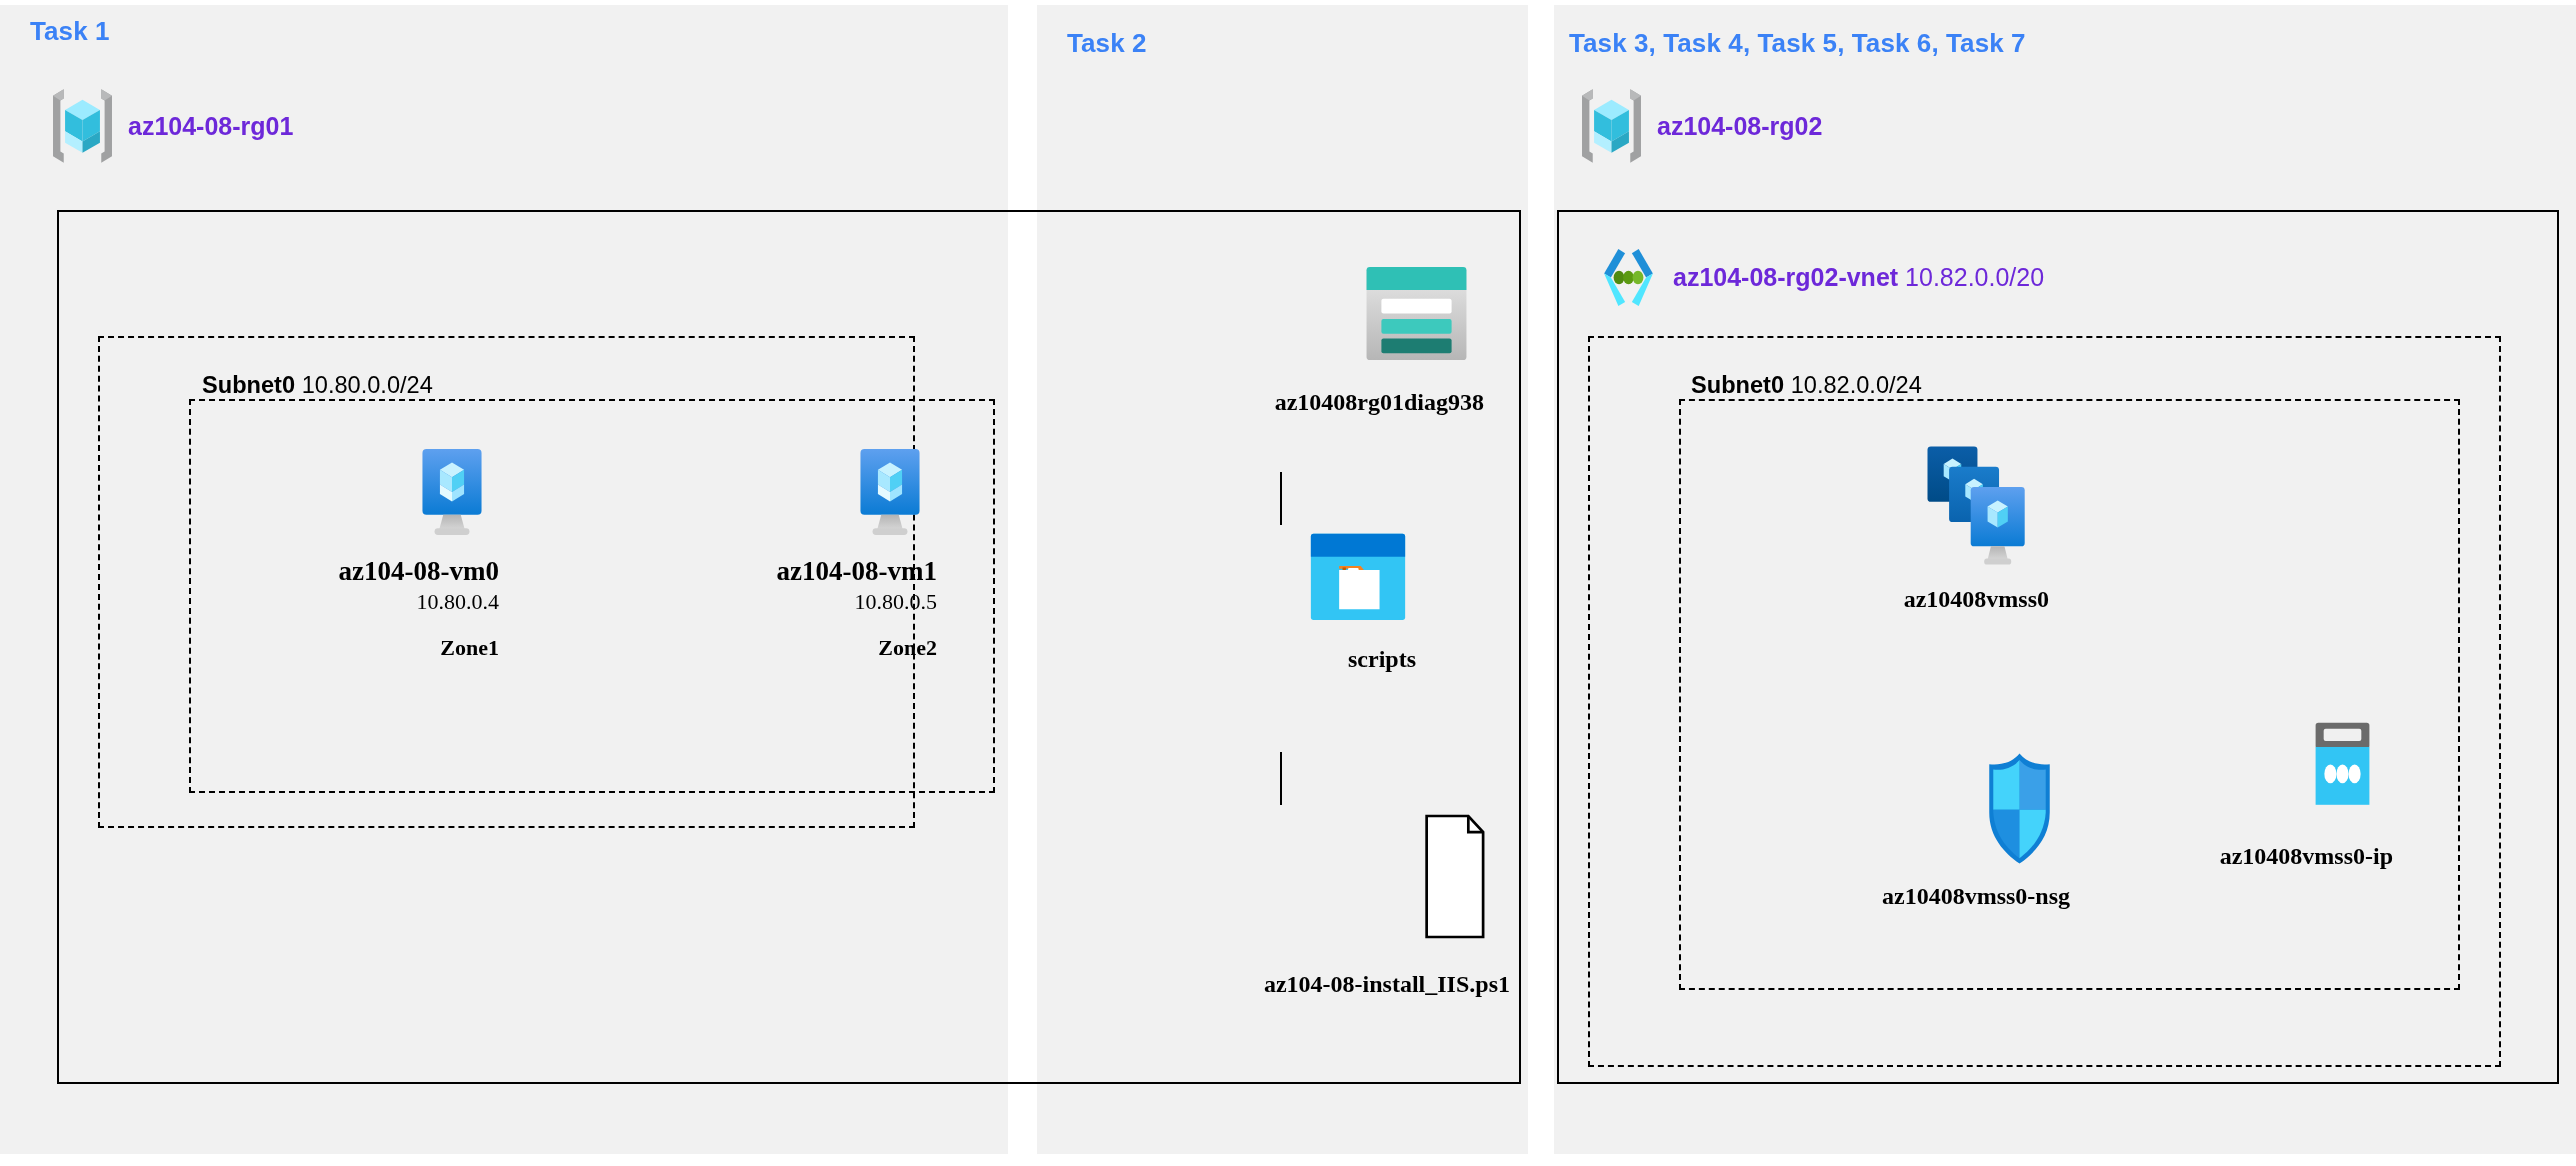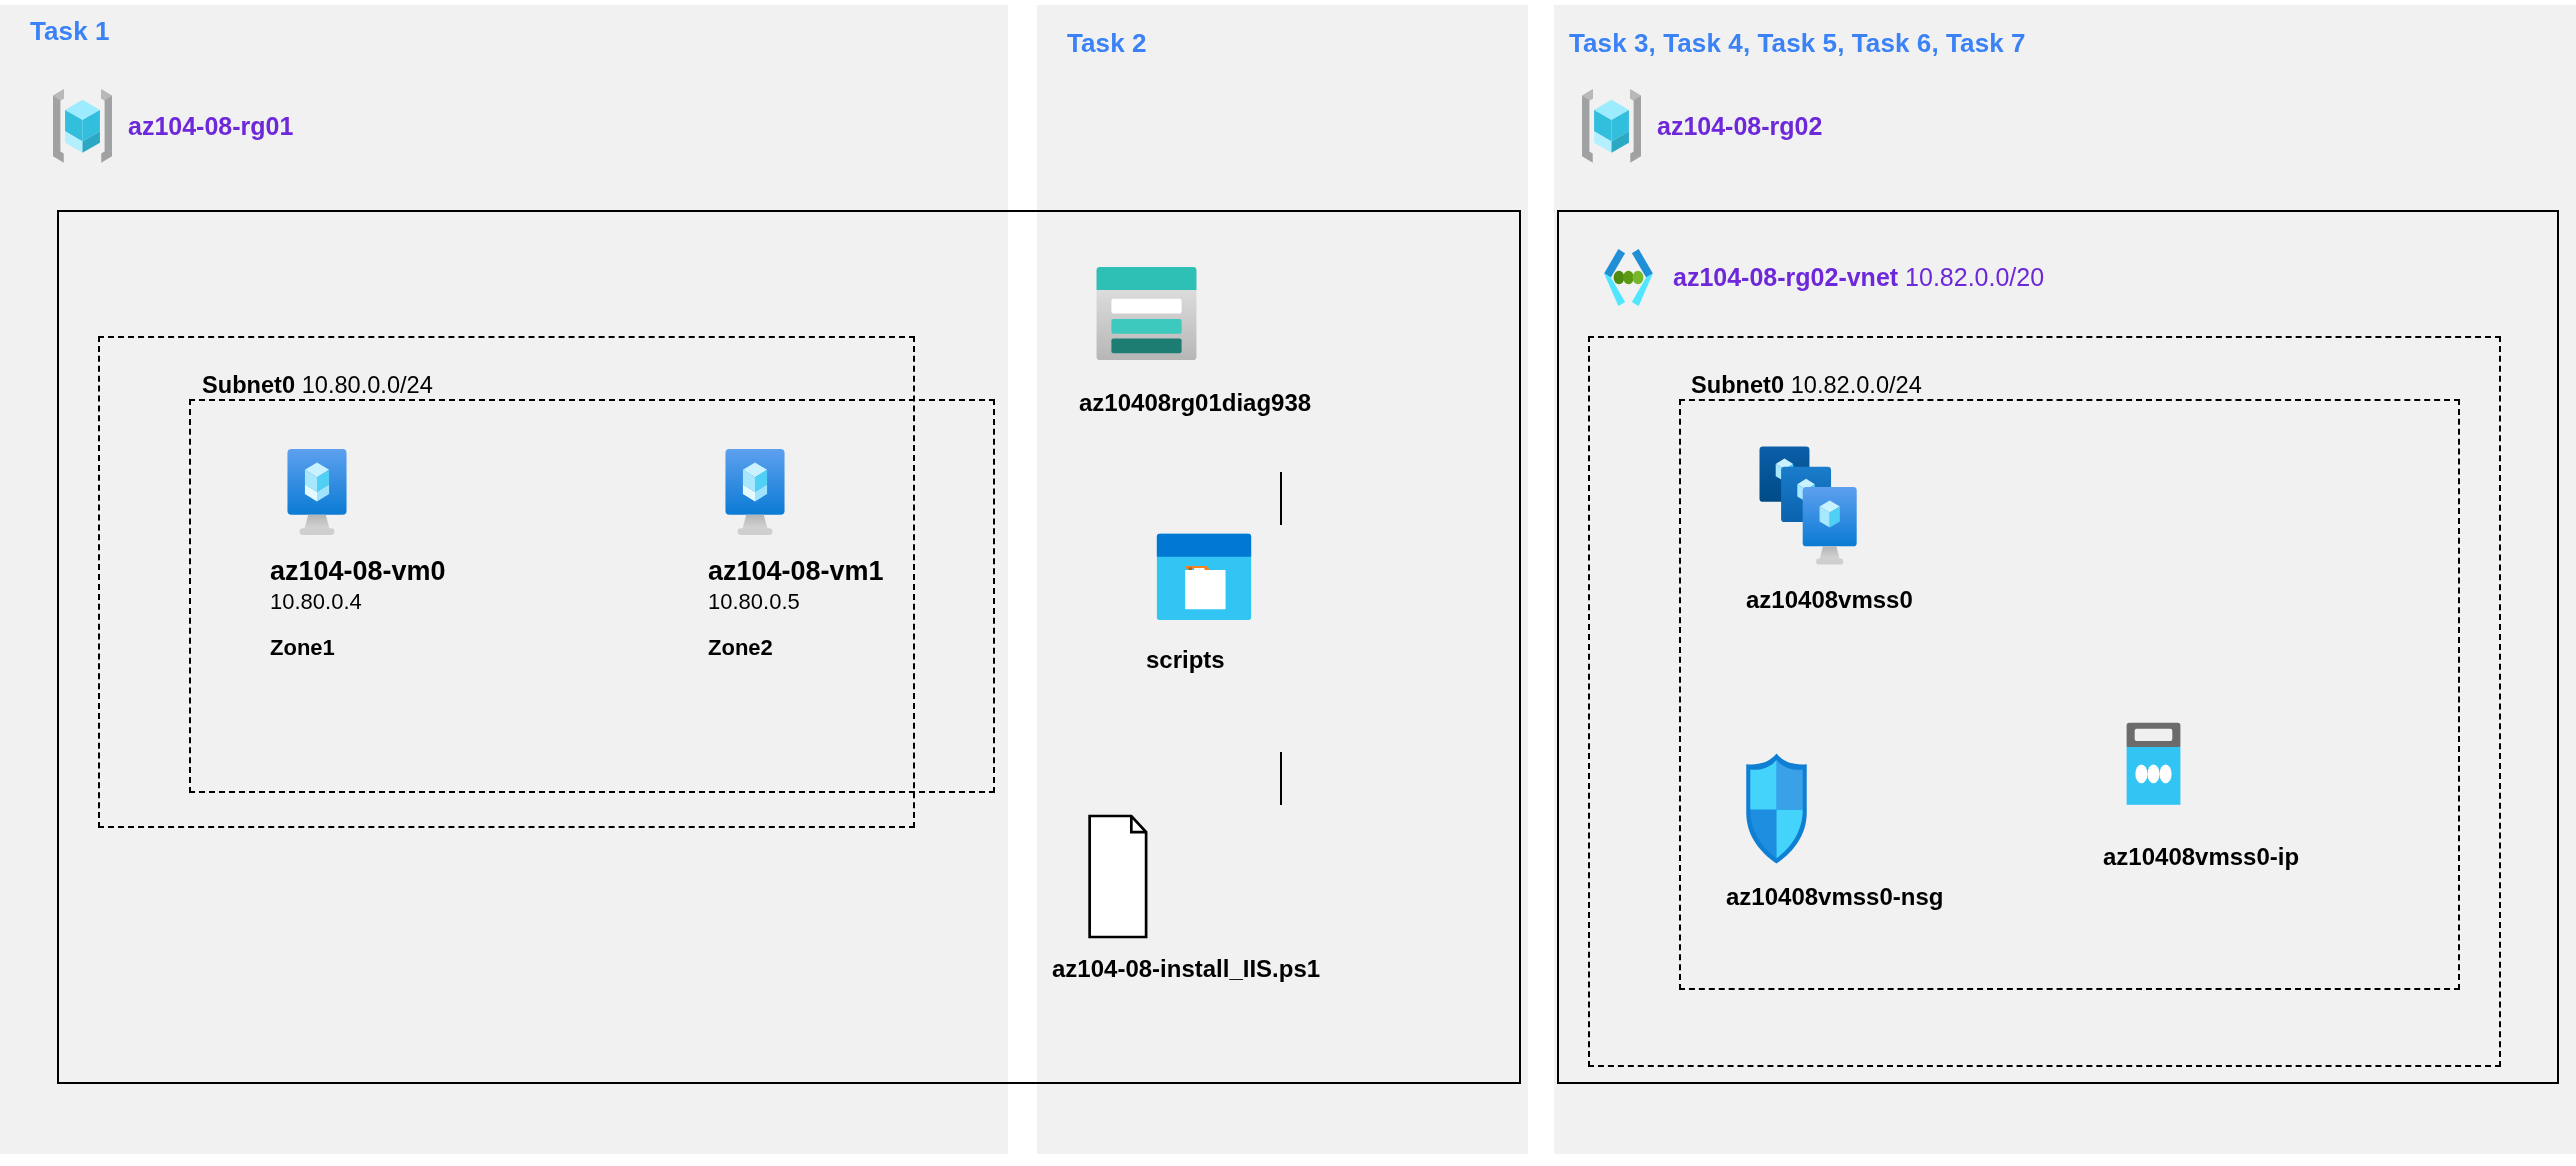--- a/index.html
+++ b/index.html
@@ -20,21 +20,21 @@
   
   .vnet-box{position:absolute;border:2.7px solid #000;background:transparent;}
   .subnet-box{position:absolute;border:2.7px dashed #000;background:transparent;}
   .inner-box{position:absolute;border:2.7px dashed #000;background:transparent;}
 
   
   .lbl{position:absolute;white-space:nowrap;font-size:23px;color:#000;}
   .lbl b{font-weight:bold;}
   .lbl .norm{font-weight:normal;}
 
-  .node{position:absolute;text-align:left;}
+  .node{position:absolute;text-align:right;font-family:Liberation Serif, serif;}
   .node .cap{font-size:27px;font-weight:bold;color:#000;white-space:nowrap;line-height:1.22;}
   .node .sub{font-size:22px;font-weight:normal;color:#000;white-space:nowrap;line-height:1.35;}
   .node .zone{font-size:22px;font-weight:bold;color:#000;white-space:nowrap;margin-top:17.5px;}
 
   .icon-wrap{display:flex;align-items:center;justify-content:center;}
 
   .connector{position:absolute;width:2px;background:#000;}
 
   .hdr-row{position:absolute;display:flex;align-items:center;gap:12px;}
   .hdr-row .txt{font-size:25px;white-space:nowrap;color:#6d28d9;}
@@ -178,21 +178,21 @@
 
   <div class="connector" style="left:1280px;top:752px;height:53px;"></div>
 
   <div class="node" style="left:1052px;top:809px;width:458px;">
     <span class="icon-wrap" style="display:block;">
       <svg width="121" height="135" viewBox="0 0 180 200">
         <path d="M56 10 L118 10 L140 34 L140 190 L56 190 Z" fill="#ffffff" stroke="#000000" stroke-width="4"></path>
         <path d="M118 10 L118 34 L140 34" fill="none" stroke="#000000" stroke-width="4"></path>
       </svg>
     </span>
-    <div class="cap" style="margin-top:8px;font-size:24px;">az104-08-install_IIS.ps1</div>
+    <div class="cap" style="margin-top:24px;font-size:24px;">az104-08-install_IIS.ps1</div>
   </div>
 
   <div class="hdr-row" style="left:1578px;top:86px;">
     <span class="icon-wrap">
       <svg width="67" height="80" viewBox="0 0 100 118">
         <path d="M22 4 L6 14 L6 104 L22 114 L22 100 L17 97 L17 21 L22 18 Z" fill="#a0a1a2"></path>
         <path d="M22 4 L6 14 L17 21 L22 18 Z" fill="#b8b9ba"></path>
         <path d="M78 4 L94 14 L94 104 L78 114 L78 100 L83 97 L83 21 L78 18 Z" fill="#a0a1a2"></path>
         <path d="M78 4 L94 14 L83 21 L78 18 Z" fill="#b8b9ba"></path>
         <path d="M50 20 L76 35 L50 50 L24 35 Z" fill="#9cebff"></path>

